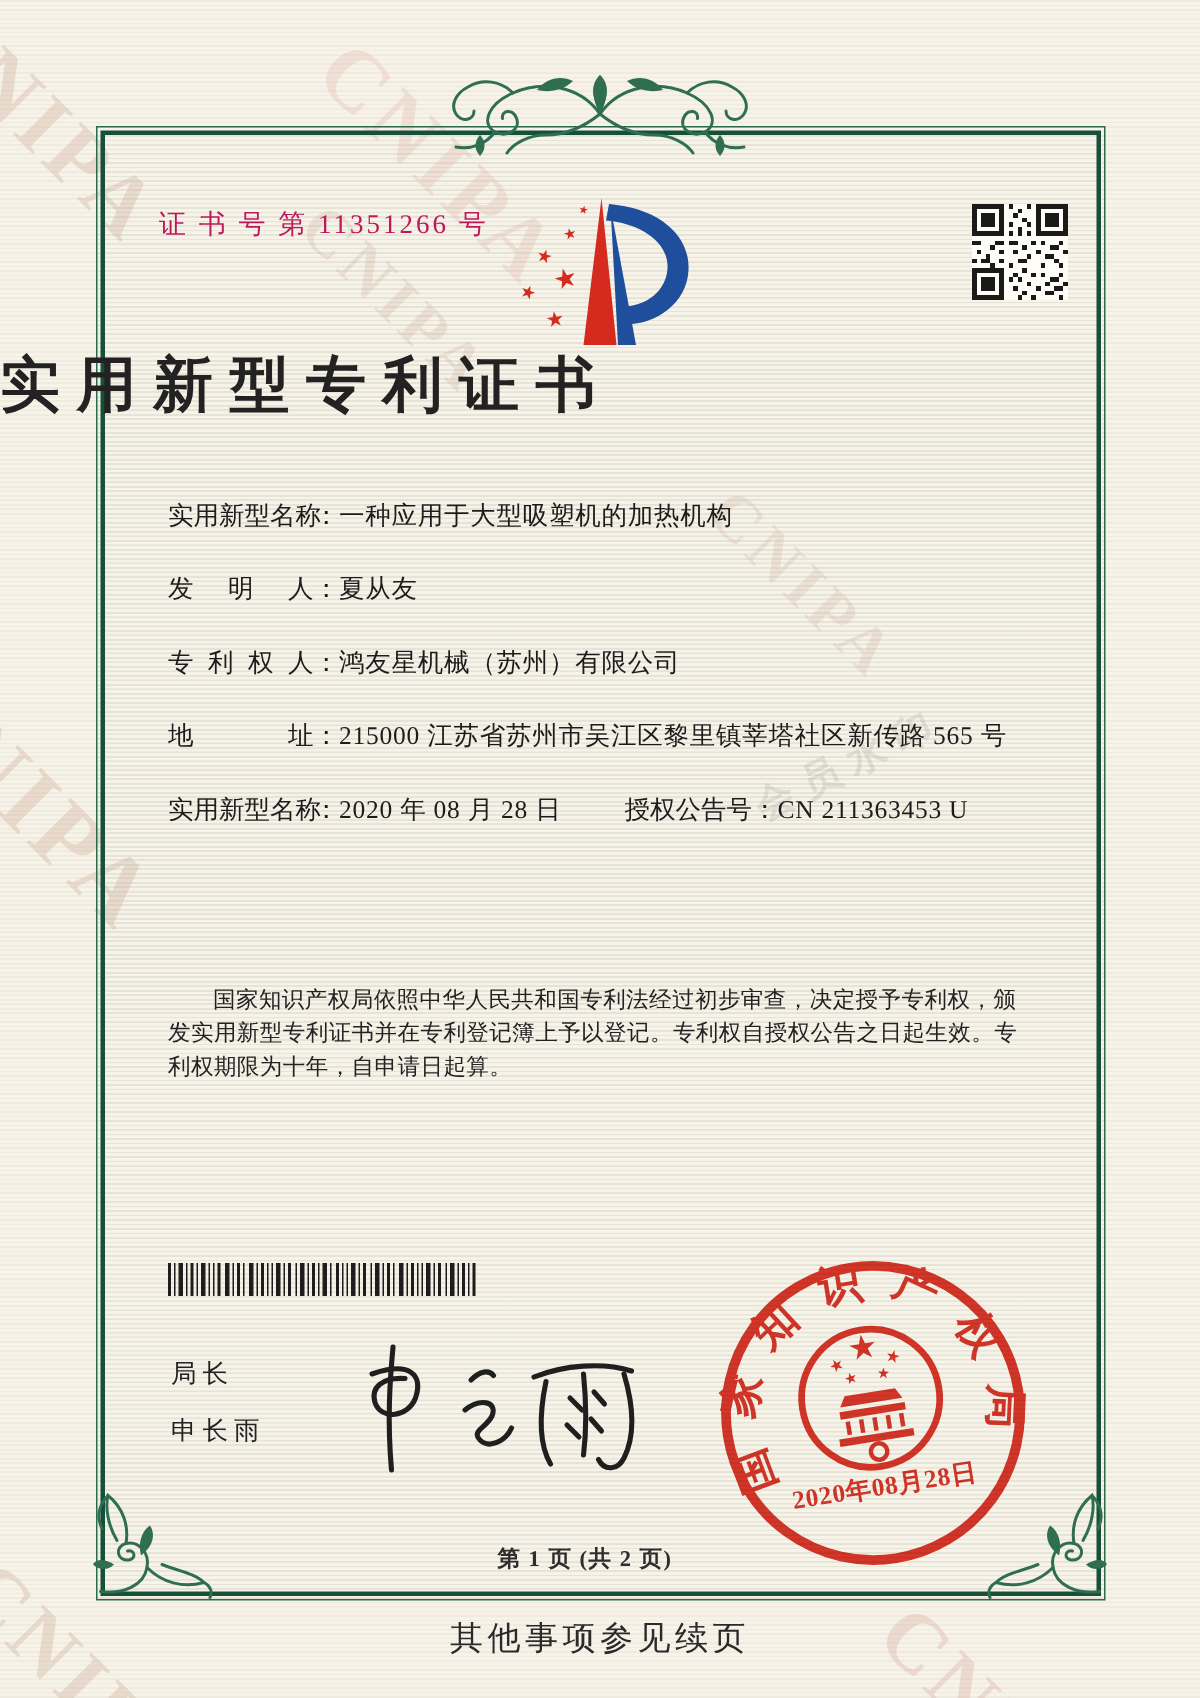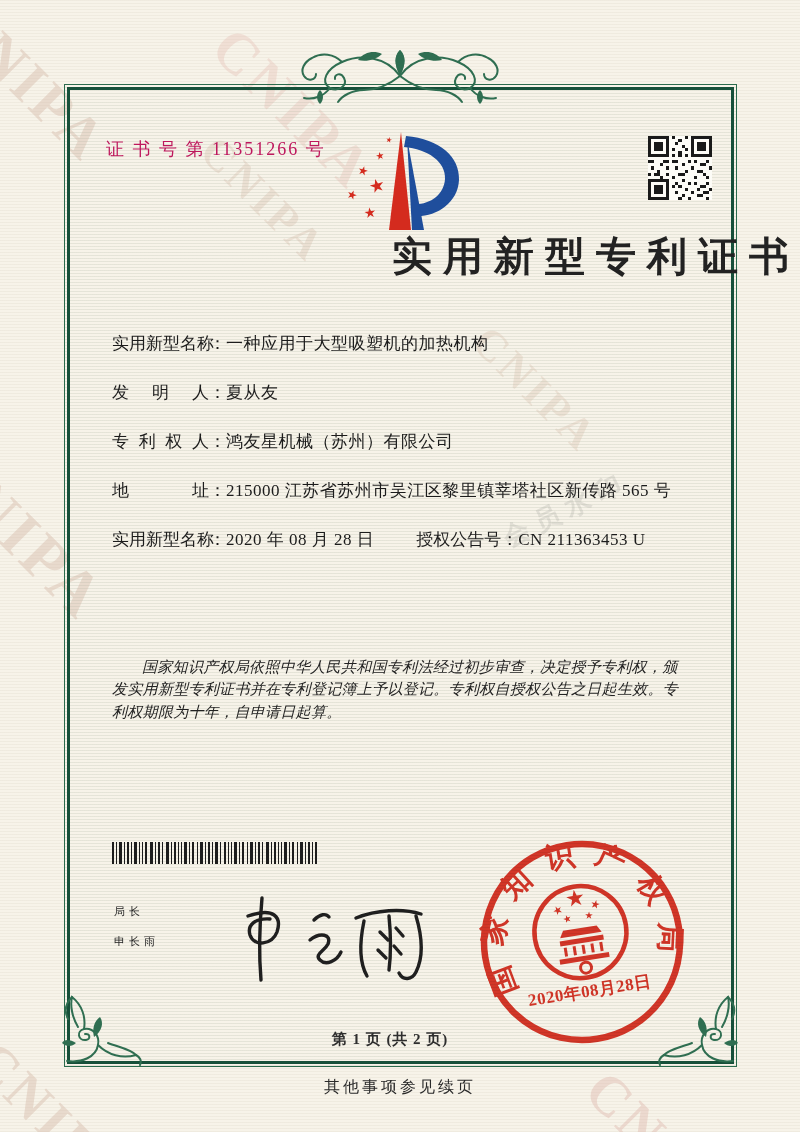--- a/index.html
+++ b/index.html
@@ -35,44 +35,44 @@
     background-image:repeating-linear-gradient(0deg, rgba(140,168,150,0.10) 0px, rgba(140,168,150,0.10) 1px, transparent 1px, transparent 3px);
   }
   .frame::before{
     content:"";position:absolute;inset:2px;border:3px solid #17503a;pointer-events:none;
   }
   
   .cert-no{position:absolute;left:106px;top:137px;font-size:18px;letter-spacing:2px;color:#be185d;}
   .qr{position:absolute;left:648px;top:136px;width:64px;height:64px;}
   .logo{position:absolute;left:330px;top:118px;width:152px;height:116px;}
   .title{
-    position:absolute;left:0;top:229px;width:800px;text-align:right;
+    position:absolute;left:0;top:229px;width:800px;text-align:left;
     font-size:40px;font-weight:bold;letter-spacing:11px;color:#222;
   }
   
   .fields{position:absolute;left:112px;top:333px;width:610px;font-size:17px;}
   .frow{line-height:22px;margin-bottom:27px;white-space:nowrap;}
   .fl{display:inline-block;width:97px;text-align:justify;text-align-last:justify;vertical-align:top;}
   .colon{display:inline-block;vertical-align:top;}
   .fv{display:inline-block;vertical-align:top;letter-spacing:0.5px;}
   .grant-sep{display:inline-block;width:42px;}
   
   .paras{position:absolute;left:112px;top:656px;width:580px;}
-  .paras p{margin:0;font-size:15px;line-height:22.4px;text-indent:2em;font-style:italic;color:#222;letter-spacing:0.3px;}
+  .paras p{margin:0;font-size:15px;line-height:22.4px;text-indent:2em;color:#222;letter-spacing:0.3px;}
   
   .barcode{position:absolute;left:112px;top:842px;width:206px;height:22px;}
-  .director{position:absolute;left:114px;top:904px;font-size:11px;letter-spacing:4px;color:#222;}
+  .director{position:absolute;left:114px;top:904px;font-size:17px;letter-spacing:4px;color:#222;}
   .director div{margin-bottom:15px;}
   .signature{position:absolute;left:224px;top:888px;width:215px;height:105px;}
   .seal{
     position:absolute;left:476px;top:836px;width:212px;height:212px;
     transform:rotate(-9deg);opacity:0.93;mix-blend-mode:multiply;
   }
   .page-info{position:absolute;left:0;top:1030px;width:780px;text-align:center;font-size:15px;color:#2e2e2e;letter-spacing:1px;font-weight:bold;}
-  .footer-note{position:absolute;left:0;top:1077px;width:800px;text-align:center;font-size:16px;color:#2a2a2a;letter-spacing:3px;}
+  .footer-note{position:absolute;left:0;top:1077px;width:800px;text-align:center;font-size:22px;color:#2a2a2a;letter-spacing:3px;}
   .flourish-top{position:absolute;left:290px;top:46px;width:220px;height:62px;}
   .corner-orn{position:absolute;width:80px;height:80px;top:993px;}
   .corner-right{left:658px;}
   .corner-left{left:62px;transform:scaleX(-1);}
 </style>
 </head>
 <body>
 
 <svg width="0" height="0" style="position:absolute">
   <defs>

